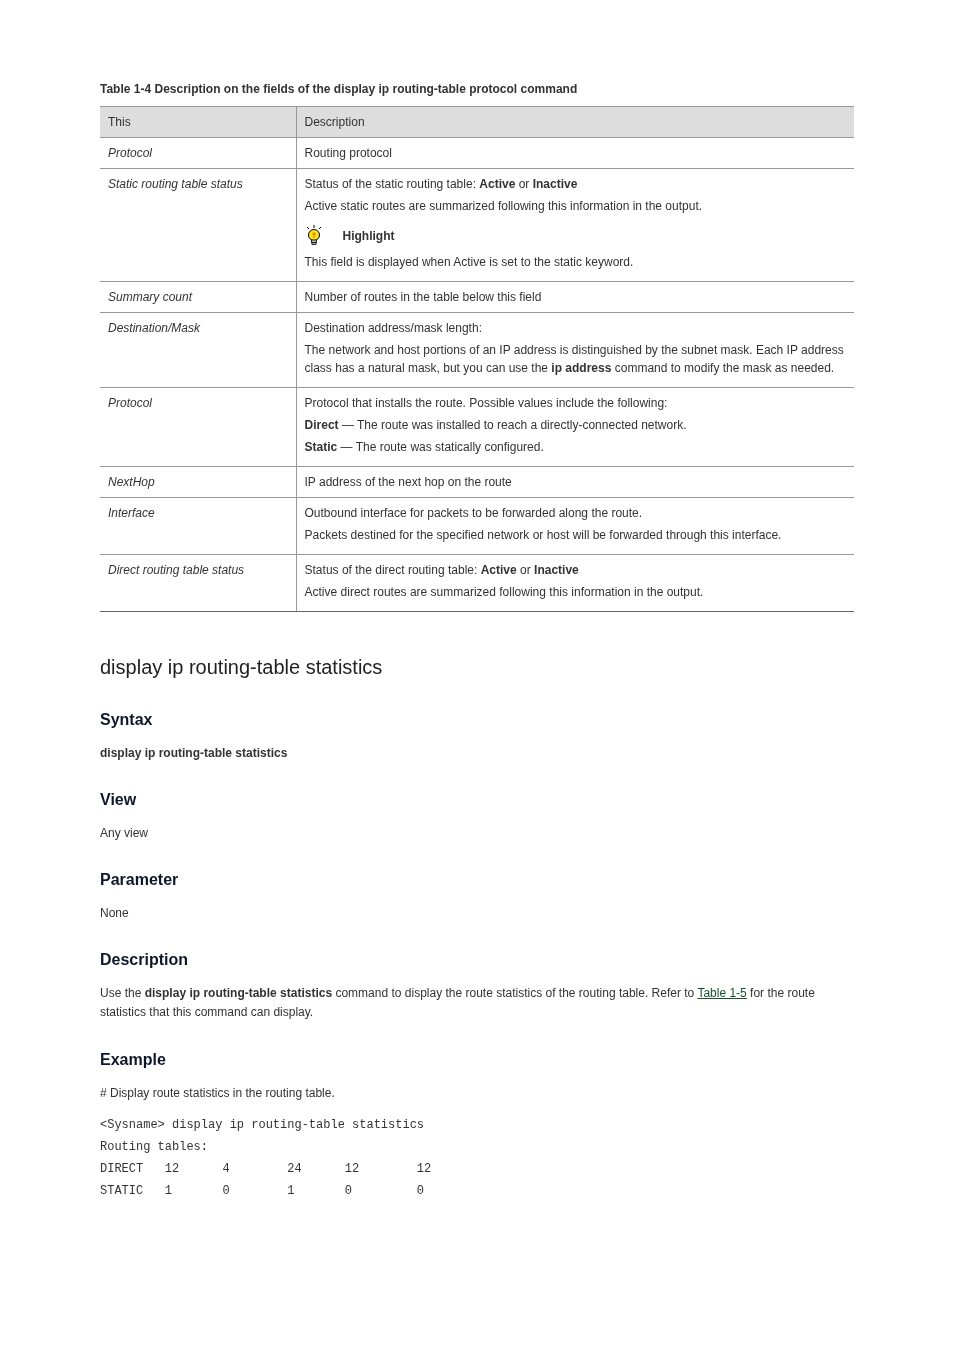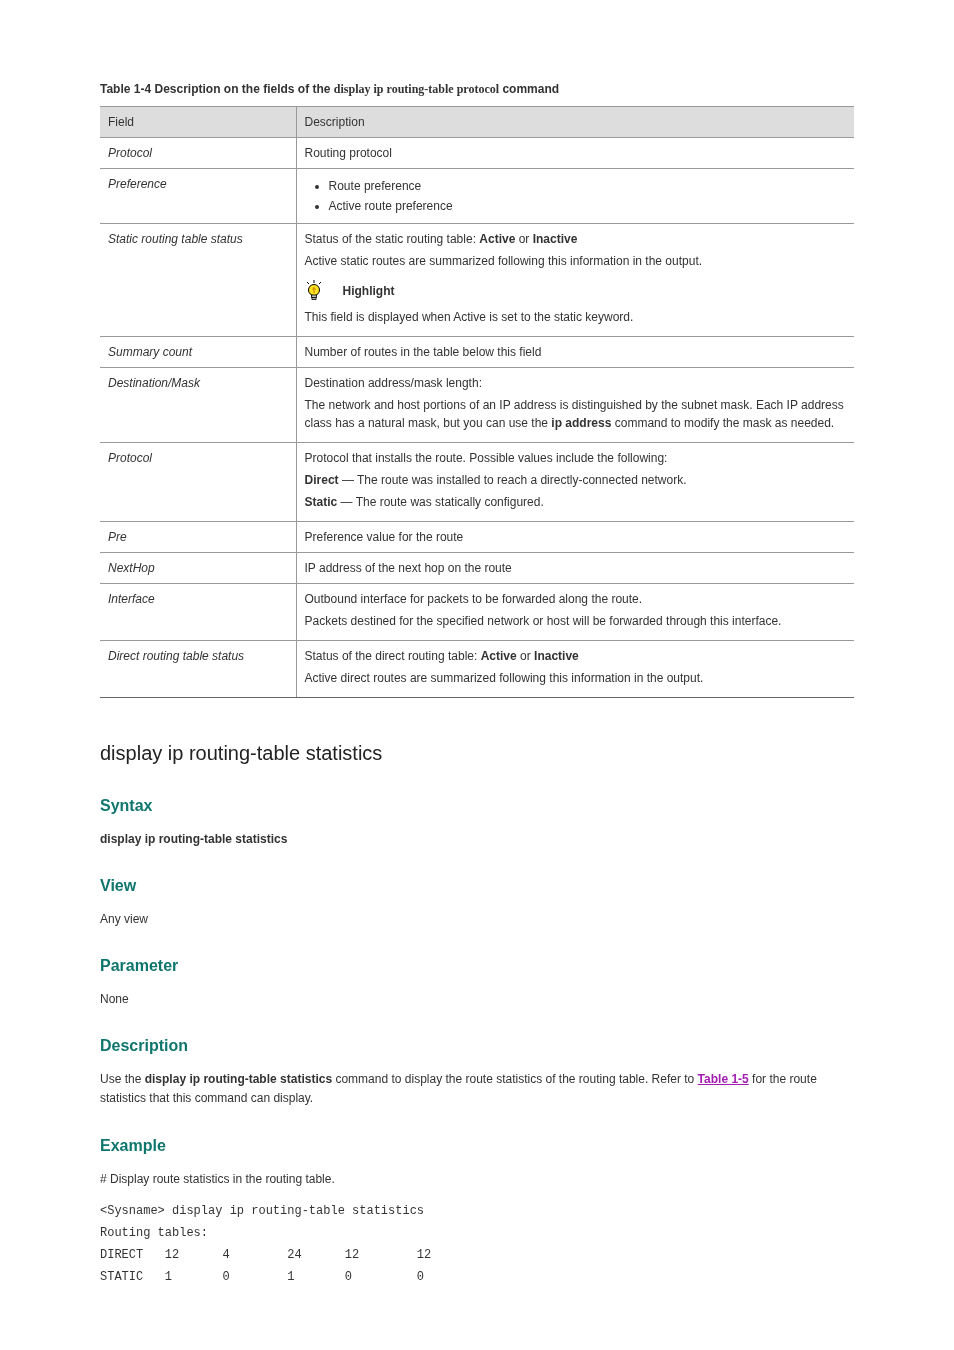--- a/index.html
+++ b/index.html
@@ -14,21 +14,21 @@
       background: #fff;
       padding: 80px 100px 40px 100px;
       line-height: 1.5;
     }
     .table-title {
       font-weight: bold;
       font-size: 12px;
       margin-bottom: 8px;
     }
     .table-title-command {
-      font-family: Liberation Serif, serif;
+      font-family: Liberation Sans, sans-serif;
       font-weight: bold;
     }
     table {
       width: 100%;
       border-collapse: collapse;
     }
     th {
       text-align: left;
       font-weight: normal;
       background: #ddd;
@@ -80,30 +80,29 @@
       font-weight: normal;
       margin-top: 40px;
       margin-bottom: 12px;
       color: #222;
     }
     .section-heading-bold {
       font-size: 16px;
       font-weight: bold;
       margin-top: 26px;
       margin-bottom: 12px;
-      color: #0f766e;
+      color: #0f172a;
     }
     p.body-text {
       margin-bottom: 12px;
       line-height: 1.6;
     }
     .link {
-      color: #a21caf;
+      color: #14532d;
       text-decoration: underline;
-      font-weight: bold;
     }
     .command-block {
       margin: 4px 0 18px 0;
     }
     .command-line {
       margin-bottom: 4px;
     }
     .cell-para {
       margin-bottom: 4px;
     }
@@ -114,37 +113,28 @@
 <div class="table-title">
   <span class="bold">Table 1-4</span>
   <span>Description on the fields of the</span>
   <span class="bold table-title-command">display ip routing-table protocol</span>
   <span> command</span>
 </div>
 
 <table>
   <thead>
     <tr>
-      <th>Field</th>
+      <th>This</th>
       <th>Description</th>
     </tr>
   </thead>
   <tbody>
     <tr>
       <td>Protocol</td>
       <td>Routing protocol</td>
-    </tr>
-    <tr>
-      <td>Preference</td>
-      <td>
-        <ul class="inner-list">
-          <li>Route preference</li>
-          <li>Active route preference</li>
-        </ul>
-      </td>
     </tr>
     <tr>
       <td>Static routing table status</td>
       <td>
         <div class="cell-para">
           <span>Status of the static routing table:</span>
           <span class="bold">Active</span>
           <span> or </span>
           <span class="bold">Inactive</span>
         </div>
@@ -187,24 +177,20 @@
           <span class="bold">Direct</span>
           <span> — The route was installed to reach a directly-connected network.</span>
         </div>
         <div class="cell-para">
           <span class="bold">Static</span>
           <span> — The route was statically configured.</span>
         </div>
       </td>
     </tr>
     <tr>
-      <td>Pre</td>
-      <td>Preference value for the route</td>
-    </tr>
-    <tr>
       <td>NextHop</td>
       <td>IP address of the next hop on the route</td>
     </tr>
     <tr>
       <td>Interface</td>
       <td>
         <div class="cell-para">Outbound interface for packets to be forwarded along the route.</div>
         <div class="cell-para">Packets destined for the specified network or host will be forwarded through this interface.</div>
       </td>
     </tr>

